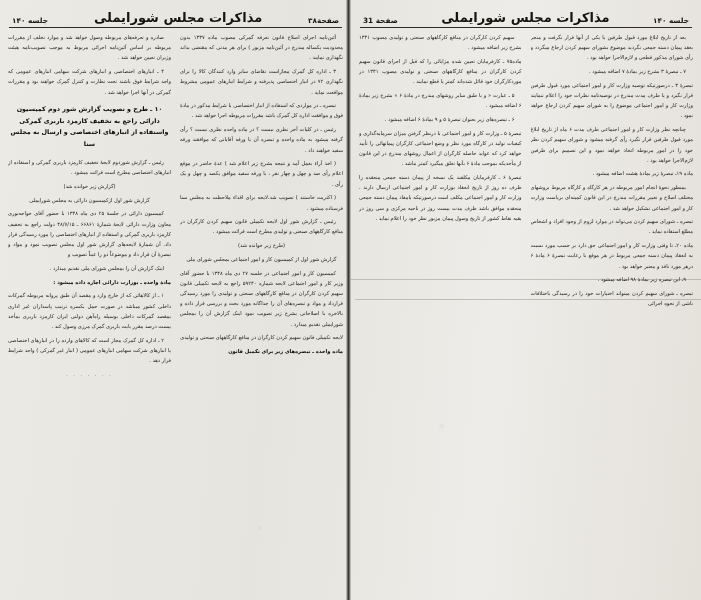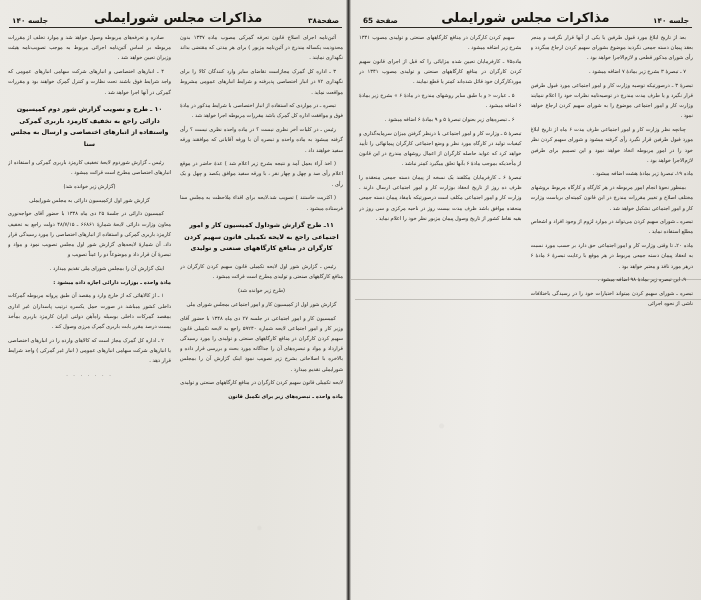--- a/index.html
+++ b/index.html
@@ -121,38 +121,37 @@
         <div class="dots">· · · · · · ·</div>
       </div>
 
       <div class="col">
         <p>آئین‌نامه اجرای اصلاح قانون تعرفه گمرکی مصوب ماده ۱۳۳۷ بدون محدودیت یکساله مندرج در آئین‌نامه مزبور ) برای هر مدتی که مقتضی بداند نگهداری نمایند .</p>
         <p>۳ ـ اداره کل گمرک مجازاست تقاضای سایر وارد کنندگان کالا را برای نگهداری ۷۲ در انبار اختصاصی پذیرفته و شرایط انبارهای عمومی مشروط مواقعت نماید .</p>
         <p>تبصره ـ در مواردی که استفاده از انبار اختصاصی با شرایط مذکور در مادهٔ فوق و موافقت اداره کل گمرک باشد مقررات مربوطه اجرا خواهد شد .</p>
         <p>رئیس ـ در کلیات آخر نظری نیست ؟ در ماده واحده نظری نیست ؟ رأی گرفته میشود به ماده واحده و تبصره آن با ورقه آقایانی که موافقند ورقه سفید خواهند داد .</p>
         <p>( اخذ آراء بعمل آمد و نتیجه بشرح زیر اعلام شد ) عدهٔ حاضر در موقع اعلام رأی صد و چهل و چهار نفر ، با ورقه سفید موافق یکصد و چهل و یک رأی .</p>
         <p>( اکثریت خاستند ) تصویب شد.لایحه برای اقداء ملاحظت به مجلس سنا فرستاده میشود .</p>
-        <h3 class="sec">۱۱ـ طرح گزارش شوداول کمیسیون کار و امور اجتماعی راجع به لایحه تکمیلی قانون سهیم کردن کارگران در منافع کارگاههای صنعتی و تولیدی</h3>
         <p>رئیس ـ گزارش شور اول لایحه تکمیلی قانون سهیم کردن کارگران در منافع کارگاههای صنعتی و تولیدی مطرح است قرائت میشود .</p>
         <p class="ctr">(طرح زیر خوانده شد)</p>
         <p class="ctr">گزارش شور اول از کمیسیون کار و امور اجتماعی بمجلس شورای ملی</p>
         <p>کمیسیون کار و امور اجتماعی در جلسه ۲۷ دی ماه ۱۳۴۸ با حضور آقای وزیر کار و امور اجتماعی لایحه شماره ۵۹۲۴۰ راجع به لایحه تکمیلی قانون سهیم کردن کارگران در منافع کارگاههای صنعتی و تولیدی را مورد رسیدگی قرارداد و مواد و تبصره‌های آن را جداگانه مورد بحث و بررسی قرار داده و بالاخره با اصلاحاتی بشرح زیر تصویب نمود اینک گزارش آن را بمجلس شورایملی تقدیم میدارد .</p>
         <p class="ctr">لایحه تکمیلی قانون سهیم کردن کارگران در منافع کارگاههای صنعتی و تولیدی</p>
         <p class="noind bld">ماده واحده ـ تبصره‌های زیر برای تکمیل قانون</p>
       </div>
     </div>
   </div>
 
   <div id="gutter"></div>
 
   <div class="page left">
     <div class="pg-header">
       <span>جلسه ۱۴۰</span>
       <span class="ctr">مذاکرات مجلس شورایملی</span>
-      <span>صفحة 65</span>
+      <span>صفحة 31</span>
     </div>
     <div class="rule"></div>
 
     <div class="cols">
 
       <div class="col">
         <p>سهیم کردن کارگران در منافع کارگاههای صنعتی و تولیدی مصوب ۱۳۴۱ بشرح زیر اضافه میشود .</p>
         <p class="noind">ماده۷۵ ـ کارفرمایان تعیین شده مزایائی را که قبل از اجرای قانون سهیم کردن کارگران در منافع کارگاههای صنعتی و تولیدی مصوب ۱۳۴۱ در موردکارگران خود قائل شده‌اند کمتر یا قطع نمایند .</p>
         <p>۵ ـ عبارت « و با طبق سایر روشهای مندرج در مادهٔ ۶ » بشرح زیر بمادهٔ ۶ اضافه میشود .</p>
         <p>۶ ـ تبصره‌های زیر بعنوان تبصرهٔ ۵ و ۹ بمادهٔ ۶ اضافه میشود .</p>

